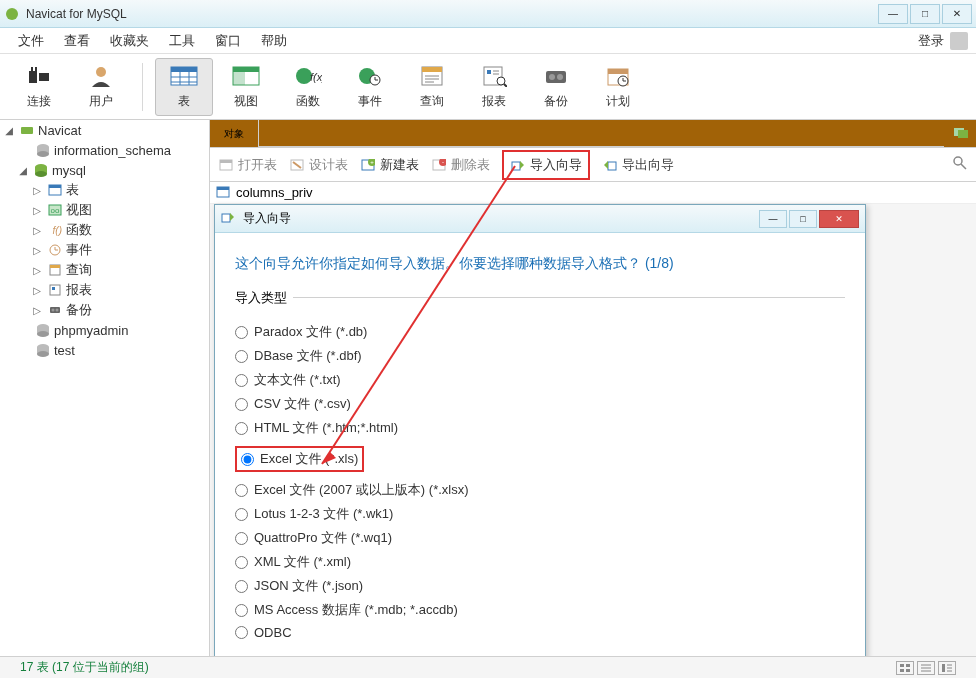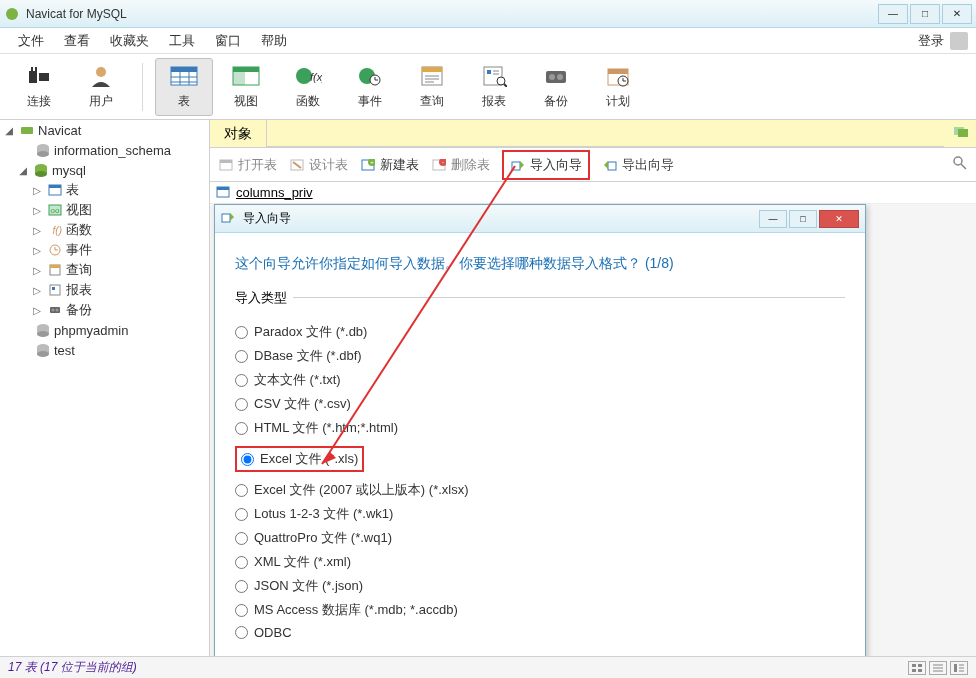--- a/index.html
+++ b/index.html
@@ -29,52 +29,52 @@
 
 .main { display: flex; height: calc(100% - 28px - 26px - 66px - 22px); }
 .sidebar { width: 210px; background: #fff; border-right: 1px solid #d0d0d0; overflow: auto; font-size: 13px; }
 .tree-row { display: flex; align-items: center; padding: 2px 4px; height: 20px; }
 .tree-indent { display: inline-block; }
 .tree-arrow { width: 10px; text-align: center; color: #666; font-size: 10px; }
 .tree-icon { width: 16px; height: 14px; margin: 0 4px; display: inline-flex; align-items: center; justify-content: flex-end; }
 .tree-label { color: #333; }
 
 .content { flex: 1; background: #f5f5f5; position: relative; }
-.obj-tabs { height: 28px; background: #fef9c3; border-bottom: 1px solid #d0d0d0; display: flex; align-items: center; font-size: 14px; }
+.obj-tabs { height: 28px; background: #a16207; border-bottom: 1px solid #d0d0d0; display: flex; align-items: center; font-size: 10px; }
 .obj-tab { padding: 0 14px; height: 100%; display: flex; align-items: center; border-right: 1px solid #d0d0d0; }
 .obj-right-icon { margin-left: auto; padding: 0 8px; color: #5a9e5a; }
 
 .obj-toolbar { height: 34px; background: #fff; border-bottom: 1px solid #d0d0d0; display: flex; align-items: center; padding: 0 8px; font-size: 13px; color: #888; }
 .obj-tool { display: flex; align-items: center; margin-right: 12px; }
 .obj-tool .oicon { width: 16px; height: 16px; margin-right: 4px; display: inline-flex; align-items: center; justify-content: center; }
 .obj-tool.highlight { border: 2px solid #e03030; padding: 4px 6px; color: #333; }
 .obj-search { margin-left: auto; color: #888; }
 
-.obj-list { background: #fff; height: 22px; display: flex; align-items: center; padding: 0 6px; font-size: 13px; border-bottom: 1px solid #eee; text-decoration: underline; }
+.obj-list { background: #fff; height: 22px; display: flex; align-items: center; padding: 0 6px; font-size: 13px; border-bottom: 1px solid #eee; }
 .obj-list .oicon { width: 16px; height: 14px; margin-right: 4px; }
 
 
 .wizard { position: absolute; left: 4px; top: 84px; width: 652px; height: 460px; background: #fff; border: 1px solid #7aa7bb; box-shadow: 2px 2px 6px rgba(0,0,0,0.2); }
 .wizard-title { height: 28px; background: linear-gradient(#f4f9fb, #dbeff6); display: flex; align-items: center; padding: 0 6px; font-size: 12px; border-bottom: 1px solid #b5d8e6; }
 .wizard-title .w-icon { width: 16px; height: 16px; margin-right: 6px; }
 .wizard-wc { margin-left: auto; display: flex; }
 .wizard-wc .wc-btn { width: 28px; height: 18px; border: 1px solid #a9cfdf; background: #e5f3f9; margin-left: 2px; display: flex; align-items: center; justify-content: center; font-size: 9px; }
 .wizard-wc .wc-btn.close { background: #d9534f; color: #fff; border-color: #b94441; width: 40px; }
 
 .wizard-body { padding: 16px 20px; }
 .wizard-heading { color: #1a6fb5; font-size: 14px; margin-bottom: 24px; margin-top: 6px; }
 .fieldset-label { font-size: 13px; color: #000000; margin-bottom: 6px; border: 1px solid #d0d0d0; border-bottom: none; border-left: none; border-right: none; position: relative; }
 .fieldset-label span { background: #fff; position: relative; top: -9px; padding-right: 6px; }
 .radio-list { font-size: 13px; color: #333; }
 .radio-row { display: flex; align-items: center; margin: 4px 0; padding: 1px 0; }
 .radio-row input { margin-right: 6px; }
 .radio-row.selected { border: 2px solid #e03030; padding: 2px 4px; display: inline-flex; }
 
 
-.statusbar { position: absolute; bottom: 0; left: 0; right: 0; height: 22px; background: #f5f5f5; border-top: 1px solid #d0d0d0; display: flex; align-items: center; padding: 0 8px; font-size: 12px; color: #4c1d95; font-style: italic; }
+.statusbar { position: absolute; bottom: 0; left: 0; right: 0; height: 22px; background: #f5f5f5; border-top: 1px solid #d0d0d0; display: flex; align-items: center; padding: 0 20px; font-size: 12px; color: #15803d; }
 .statusbar .view-icons { margin-left: auto; display: flex; }
 .statusbar .vicon { width: 18px; height: 14px; border: 1px solid #aaa; margin-left: 3px; display: flex; align-items: center; justify-content: center; }
 
 
 .red-line { position: absolute; pointer-events: none; z-index: 100; }
 
 svg.icon-svg { display: block; }
 </style>
 </head>
 <body>

